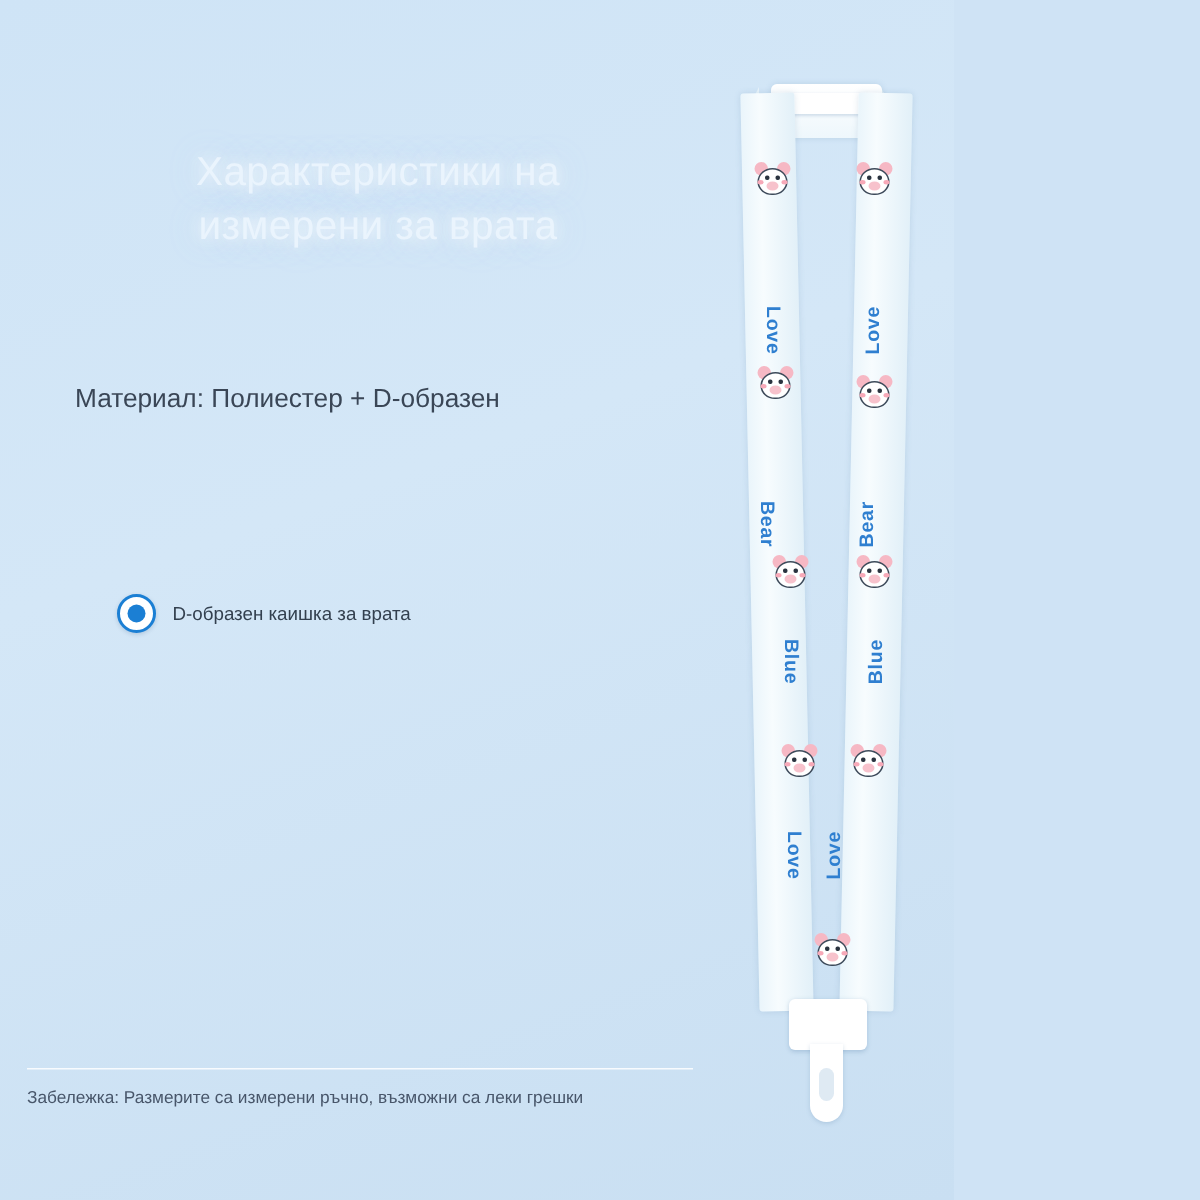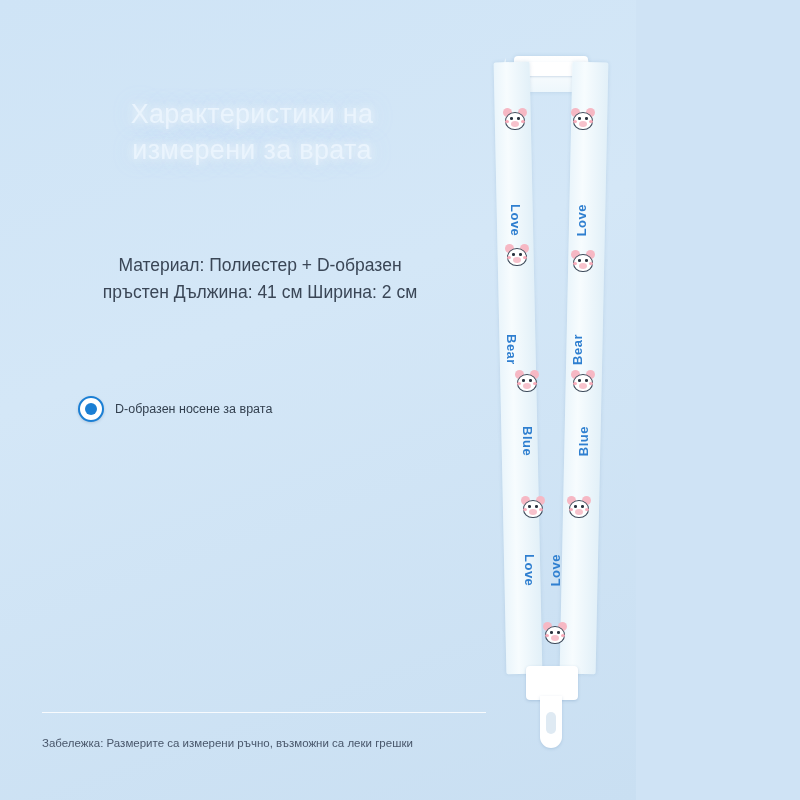--- a/index.html
+++ b/index.html
@@ -36,21 +36,21 @@
     letter-spacing: 0.3px;
   }
   .heading .line2 { display: block; }
 
   
   .spec {
     position: absolute;
     left: 50px;
     top: 252px;
     width: 420px;
-    text-align: center;
+    text-align: left;
     font-size: 17.5px;
     line-height: 27px;
     color: #3a4656;
   }
 
   
   .radio-row {
     position: absolute;
     left: 78px;
     top: 396px;
@@ -90,24 +90,24 @@
     width: 410px;
     text-align: center;
     font-size: 19.5px;
     line-height: 31px;
     color: #3b4757;
   }
 
   
   .note-wrap {
     position: absolute;
-    left: 42px;
+    left: 18px;
     top: 712px;
     width: 444px;
-    padding-top: 24px;
+    padding-top: 13px;
     border-top: 1px solid rgba(255,255,255,0.85);
   }
   .note {
     font-size: 11.5px;
     color: #48566a;
     white-space: nowrap;
   }
 
   
   .dim {
@@ -319,28 +319,27 @@
 
 <div class="page">
 
   <div class="heading">
     <span>Характеристики на</span>
     <span class="line2">измерени за врата</span>
   </div>
 
   <div class="spec">
     <div>Материал: Полиестер + D-образен</div>
-    <div>пръстен Дължина: 41 см Ширина: 2 см</div>
   </div>
 
   <div class="radio-row">
     <span class="radio-outer">
       <span class="radio-inner"></span>
     </span>
-    <span class="radio-label">D-образен носене за врата</span>
+    <span class="radio-label">D-образен каишка за врата</span>
   </div>
 
   <div class="feature">
   </div>
 
   <div class="note-wrap">
     <div class="note">Забележка: Размерите са измерени ръчно, възможни са леки грешки</div>
   </div>
 
   <div class="lanyard">

